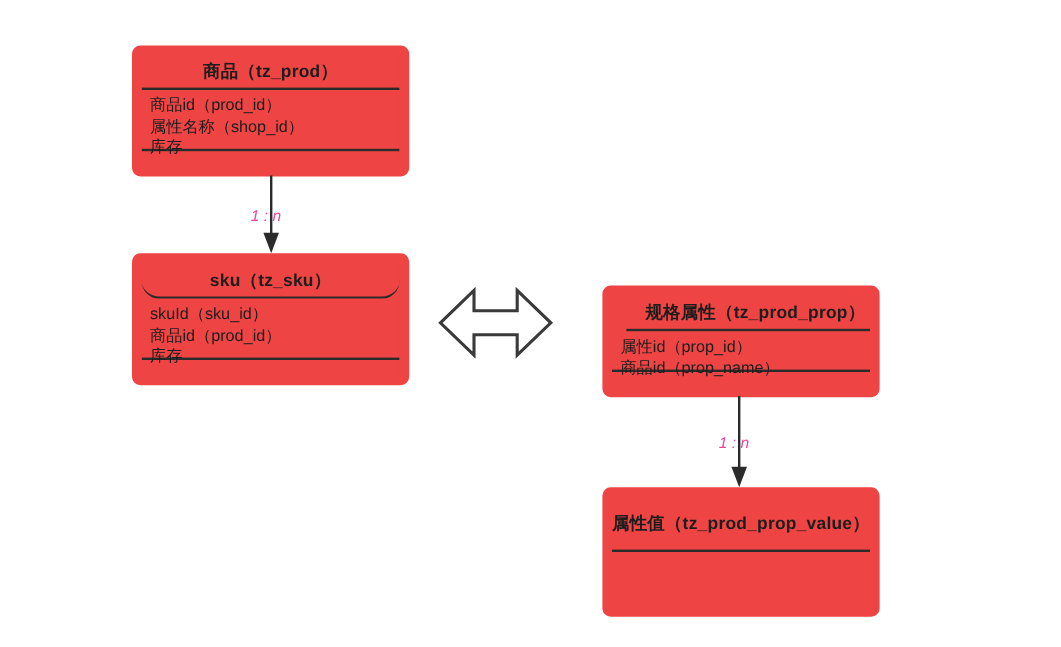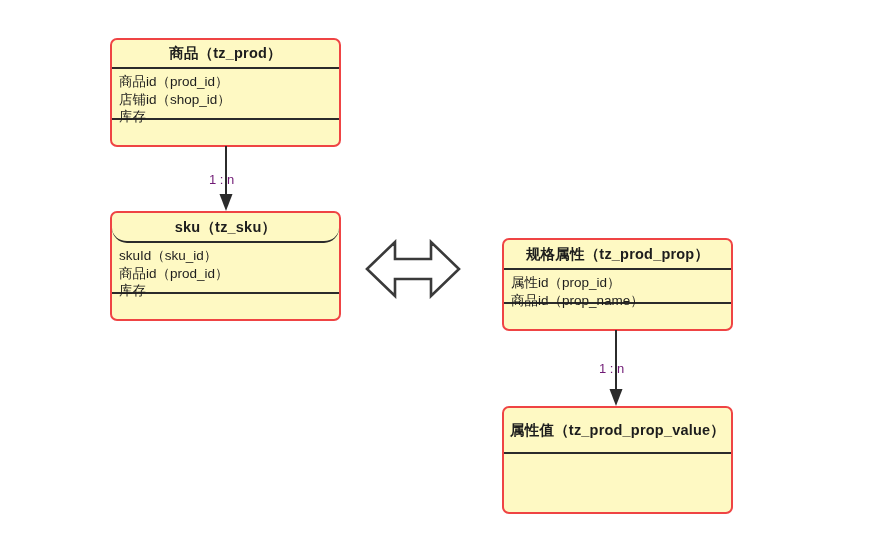--- a/index.html
+++ b/index.html
@@ -19,22 +19,22 @@
     left: 0;
     top: 0;
     width: 884px;
     height: 539px;
   }
 
   
   .entity {
     position: absolute;
     box-sizing: border-box;
-    background: #fef9c3;
-    border: 2px solid #ef4444;
+    background: #ef4444;
+    border: 8px solid #ef4444;
     border-radius: 7px;
     overflow: hidden;
   }
   .entity-header {
     box-sizing: border-box;
     width: 100%;
     text-align: center;
     font-weight: bold;
     font-size: 14.5px;
     color: #1d1d1d;
@@ -67,38 +67,39 @@
   #box-prod .entity-header  { height: 29px; }
   #box-prod .entity-attrs   { height: 51px; }
   #box-prod .entity-footer  { height: 25px; }
 
   #box-sku             { left: 110px; top: 211px; width: 231px; height: 110px; }
   #box-sku .entity-header   { height: 30px; border-radius: 15px; }
   #box-sku .entity-attrs    { height: 51px; }
   #box-sku .entity-footer   { height: 25px; }
 
   #box-prop            { left: 502px; top: 238px; width: 231px; height: 93px; }
-  #box-prop .entity-header  { height: 30px; }
+  #box-prop .entity-header  { height: 30px; margin-left: 12px; }
   #box-prop .entity-attrs   { height: 34px; }
   #box-prop .entity-footer  { height: 25px; }
 
   #box-prop-value      { left: 502px; top: 406px; width: 231px; height: 108px; }
   #box-prop-value .entity-header { height: 46px; }
   #box-prop-value .entity-attrs  { height: 51px; }
   #box-prop-value .entity-footer { height: 24px; }
 
   
   .connector {
     position: absolute;
   }
   .conn-label {
     position: absolute;
     font-size: 13px;
-    color: #701a75;
+    color: #ec4899;
     white-space: nowrap;
+    font-style: italic;
   }
   #conn-prod-sku       { left: 196px; top: 146px; width: 60px; height: 66px; }
   #label-prod-sku      { left: 209px; top: 172px; }
   #conn-prop-value     { left: 586px; top: 330px; width: 60px; height: 77px; }
   #label-prop-value    { left: 599px; top: 361px; }
 
   #double-arrow {
     position: absolute;
     left: 365px;
     top: 239px;
@@ -108,21 +109,21 @@
 </style>
 </head>
 <body>
 
 <div id="canvas">
 
   <div class="entity" id="box-prod">
     <div class="entity-header">商品（tz_prod）</div>
     <div class="entity-attrs">
       <div class="attr">商品id（prod_id）</div>
-      <div class="attr">店铺id（shop_id）</div>
+      <div class="attr">属性名称（shop_id）</div>
       <div class="attr">库存</div>
     </div>
     <div class="entity-footer"></div>
   </div>
 
   <div class="connector" id="conn-prod-sku">
     <svg width="60" height="66" viewBox="0 0 60 66">
       <line x1="30" y1="0" x2="30" y2="52" stroke="#2b2b2b" stroke-width="2"></line>
       <polygon points="30,65 23.5,48 36.5,48" fill="#2b2b2b"></polygon>
     </svg>

